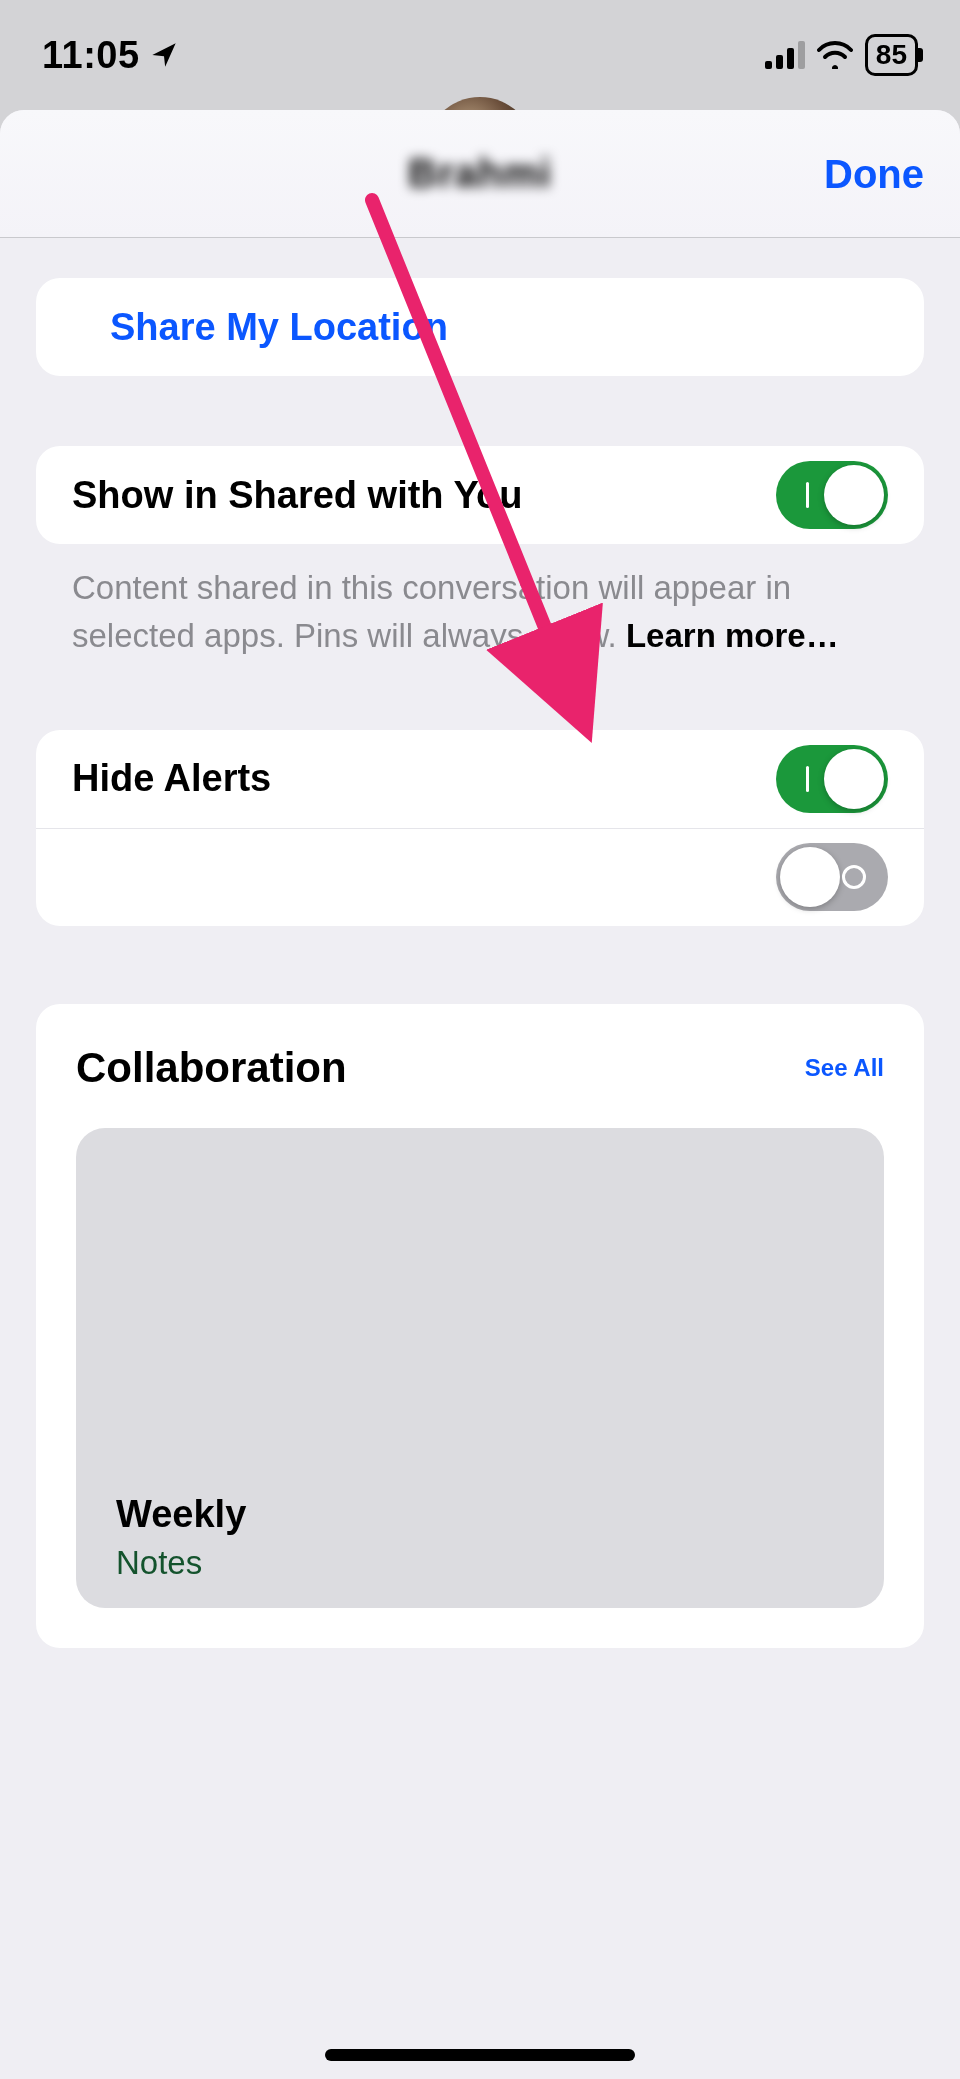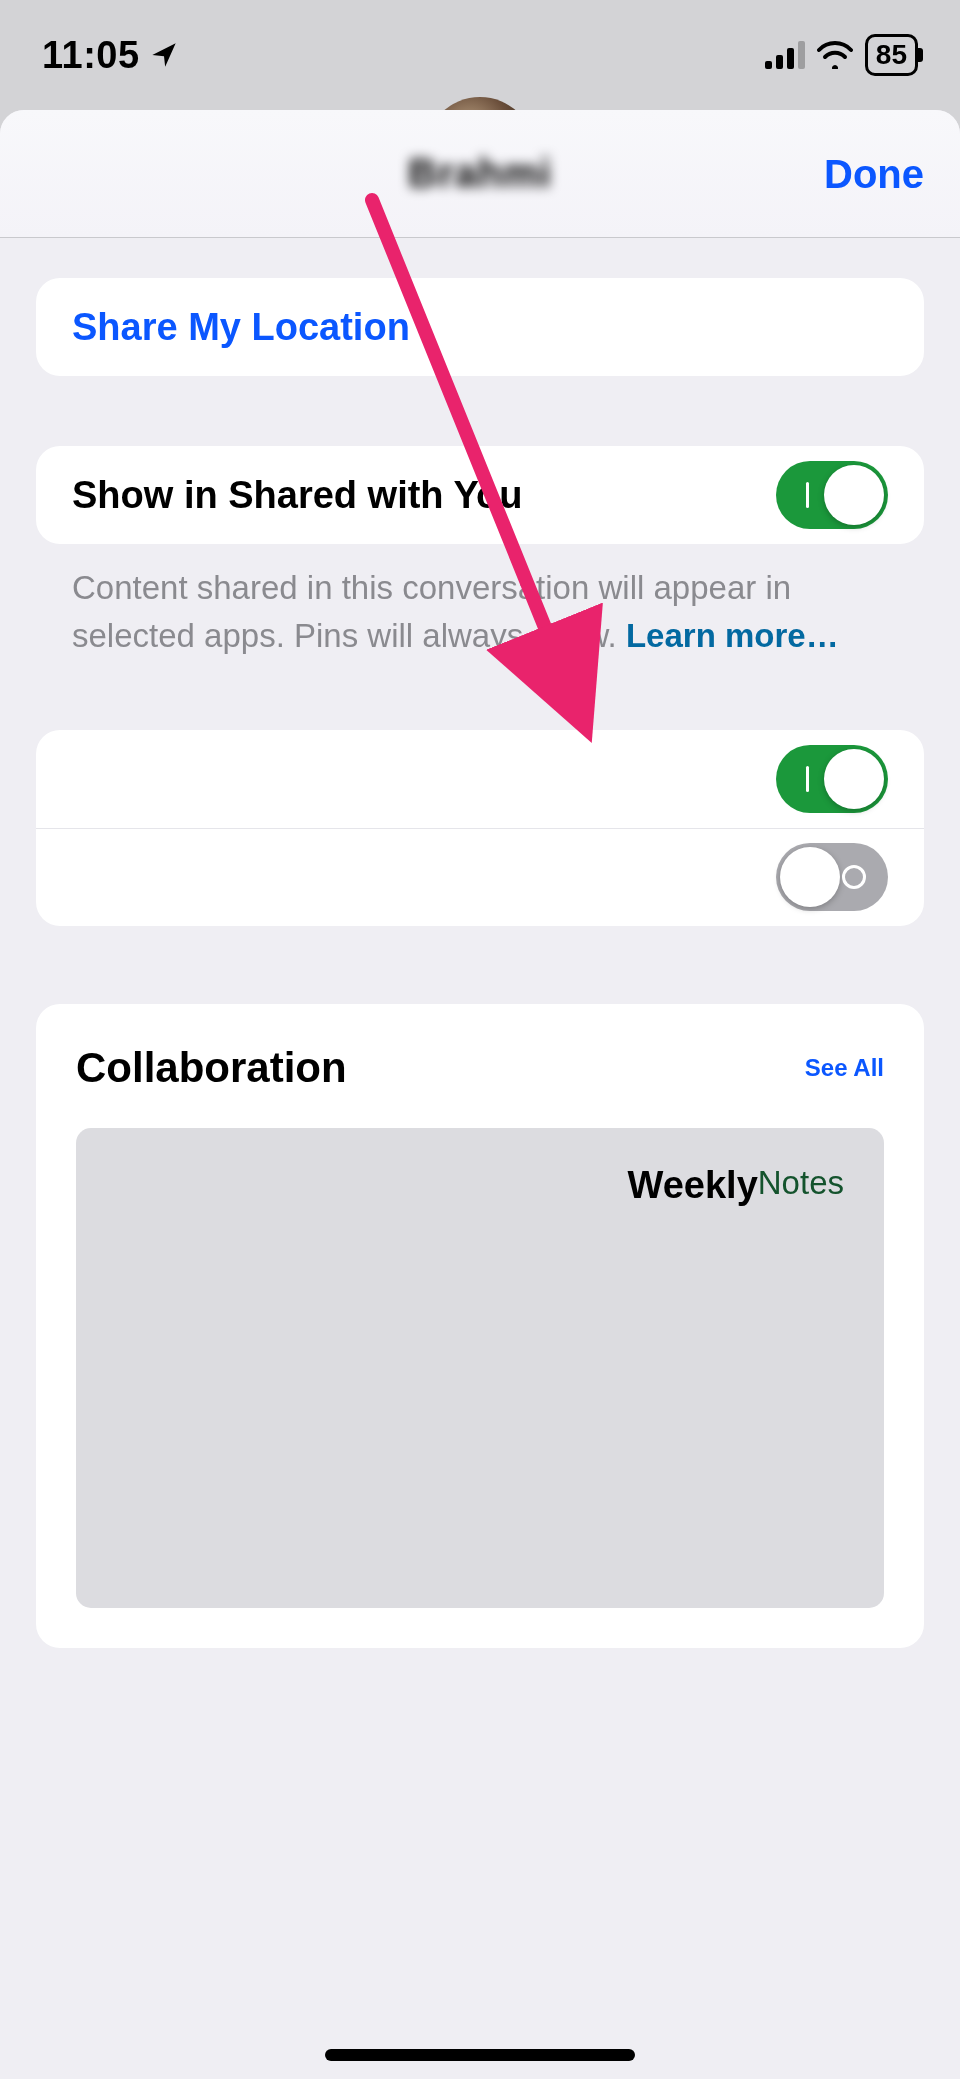--- a/index.html
+++ b/index.html
@@ -117,21 +117,21 @@
     flex: 1;
     padding: 0 36px;
     position: relative;
   }
 
   .group {
     background: #fff;
     border-radius: 24px;
     overflow: hidden;
   }
-  .group.mt40 { margin-top: 40px; }
+  .group.mt40 { margin-top: 40px; padding-left: 38px; }
   .group.mt70 { margin-top: 70px; }
 
   .row {
     display: flex;
     align-items: center;
     min-height: 98px;
     padding: 0 36px;
     font-size: 38px;
     font-weight: 600;
     color: #000;
@@ -179,21 +179,21 @@
   }
 
   
   .footnote {
     padding: 20px 36px 0;
     font-size: 33px;
     line-height: 1.45;
     color: #8a8a8f;
     font-weight: 500;
   }
-  .footnote a { color: #0369a1; text-decoration: none; font-weight: 600; }
+  .footnote a { color: #000000; text-decoration: none; font-weight: 600; }
 
   
   .collab-group {
     background: #fff;
     border-radius: 24px;
     margin-top: 78px;
     padding: 40px;
   }
   .collab-header {
     display: flex;
@@ -209,25 +209,26 @@
   }
   .see-all {
     font-size: 24px;
     font-weight: 600;
     color: #0b57ff;
     background: none;
     border: none;
   }
   .collab-item {
     background: #dcdce0;
-    border-radius: 15px;
+    border-radius: 29px;
     height: 480px;
     display: flex;
+    flex-direction: column;
     justify-content: flex-end;
-    padding: 36px 40px;
+    padding: 26px 40px;
   }
   .collab-item-title {
     font-size: 38px;
     font-weight: 800;
     color: #000;
     margin-bottom: 8px;
   }
   .collab-item-sub {
     font-size: 33px;
     font-weight: 500;
@@ -308,20 +309,21 @@
           <div class="knob"></div>
         </div>
       </div>
     </div>
     <div class="footnote">
       <span>Content shared in this conversation will appear in selected apps. Pins will always show. </span><a href="#">Learn more…</a>
     </div>
 
     <div class="group mt70">
       <div class="row">
+        <span>Hide Alerts</span>
         <span class="spacer"></span>
         <div class="toggle on">
           <div class="knob"></div>
         </div>
       </div>
       <div class="row">
         <span class="spacer"></span>
         <div class="toggle off">
           <div class="knob"></div>
         </div>

